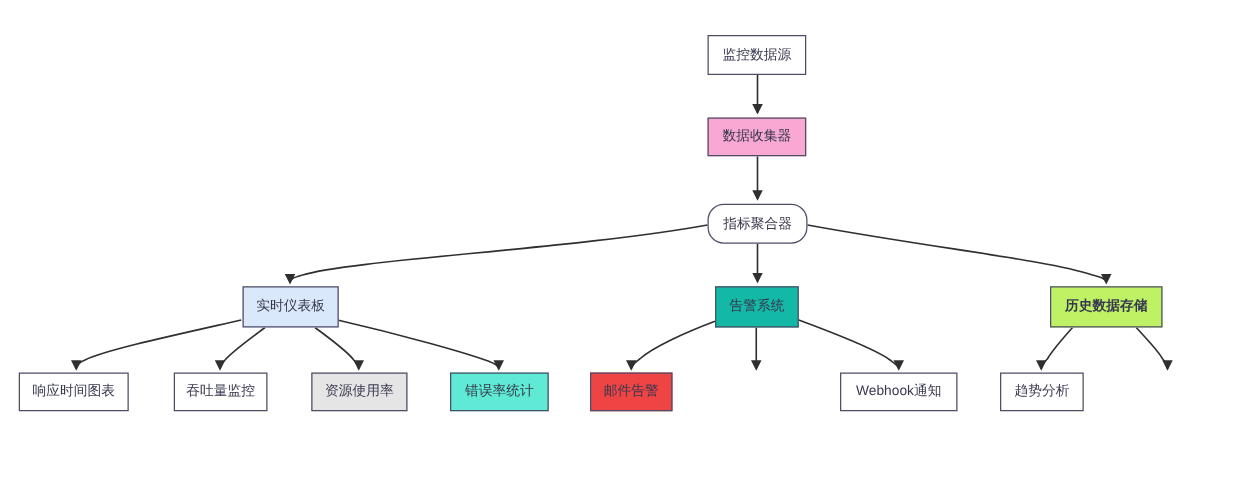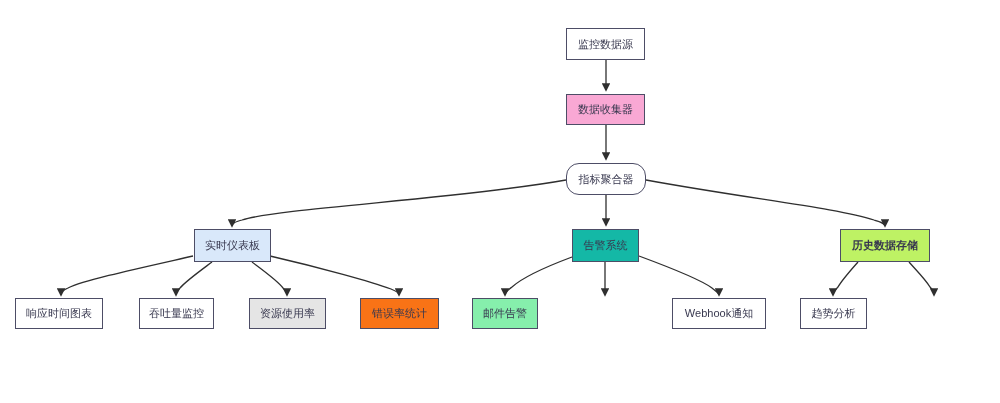--- a/index.html
+++ b/index.html
@@ -85,18 +85,18 @@
 
   <div class="node n0" style="background-color: rgb(255, 255, 255);">监控数据源</div>
   <div class="node n1" style="background-color: #f9a8d4;">数据收集器</div>
   <div class="node n2" style="background-color: rgb(255, 255, 255);">指标聚合器</div>
   <div class="node n3" style="background-color: rgb(217, 232, 250);">实时仪表板</div>
   <div class="node n4" style="background-color: #14b8a6;">告警系统</div>
   <div class="node n5" style="background-color: #bef264; font-weight: bold;">历史数据存储</div>
   <div class="node n6" style="background-color: rgb(255, 255, 255);">响应时间图表</div>
   <div class="node n7" style="background-color: rgb(255, 255, 255);">吞吐量监控</div>
   <div class="node n8" style="background-color: #e5e5e5;">资源使用率</div>
-  <div class="node n9" style="background-color: #f97316;">错误率统计</div>
-  <div class="node n10" style="background-color: #86efac;">邮件告警</div>
+  <div class="node n9" style="background-color: #5eead4;">错误率统计</div>
+  <div class="node n10" style="background-color: #ef4444;">邮件告警</div>
   <div class="node n13" style="background-color: rgb(255, 255, 255);">趋势分析</div>
   <div class="node n12" style="background-color: rgb(255, 255, 255);">Webhook通知</div>
 
 </div>
 
 </body></html>

